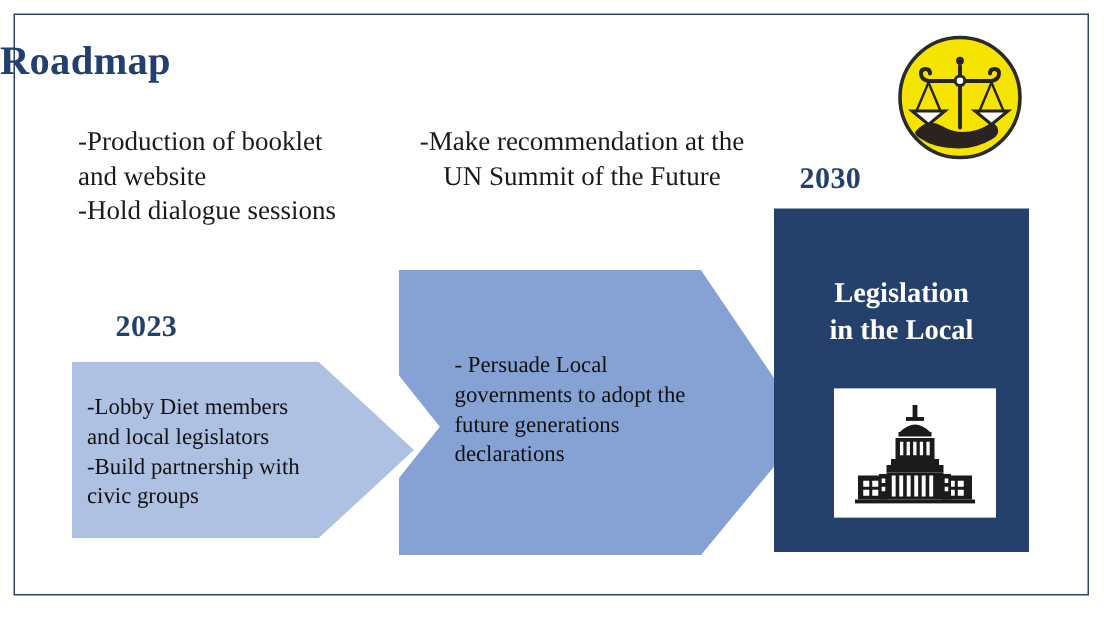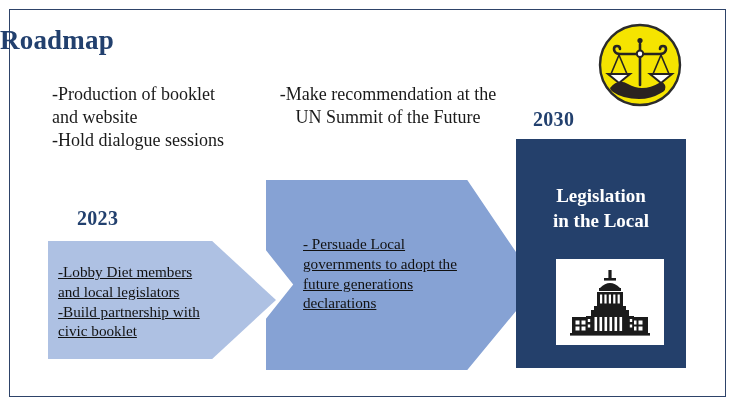--- a/index.html
+++ b/index.html
@@ -91,21 +91,20 @@
     background: #86a2d4;
     -webkit-clip-path: polygon(0% 0%, 74% 0%, 100% 55%, 74% 100%, 0% 100%, 0% 73%, 10% 55%, 0% 37%);
     clip-path: polygon(0% 0%, 74% 0%, 100% 55%, 74% 100%, 0% 100%, 0% 73%, 10% 55%, 0% 37%);
   }
   .arrow-text {
     position: absolute;
     color: #111111;
     font-size: 15.2px;
     line-height: 1.3;
     white-space: pre-line;
-    text-decoration: underline;
   }
   #arrow-2023-text {
     left: 58px;
     top: 262px;
     width: 186px;
   }
   #arrow-2024-text {
     left: 303px;
     top: 234px;
     width: 190px;
@@ -170,21 +169,21 @@
 
   <div class="year-label" id="year-2023">2023</div>
 
 
   <div class="year-label" id="year-2030">2030</div>
 
   <div class="arrow" id="arrow-2023"></div>
   <div class="arrow-text" id="arrow-2023-text">-Lobby Diet members
 and local legislators
 -Build partnership with
-civic booklet</div>
+civic groups</div>
 
   <div class="arrow" id="arrow-2024"></div>
   <div class="arrow-text" id="arrow-2024-text">- Persuade Local
 governments to adopt the
 future generations
 declarations</div>
 
   <div id="dest-box"></div>
   <div id="dest-title">Legislation
 in the Local</div>

